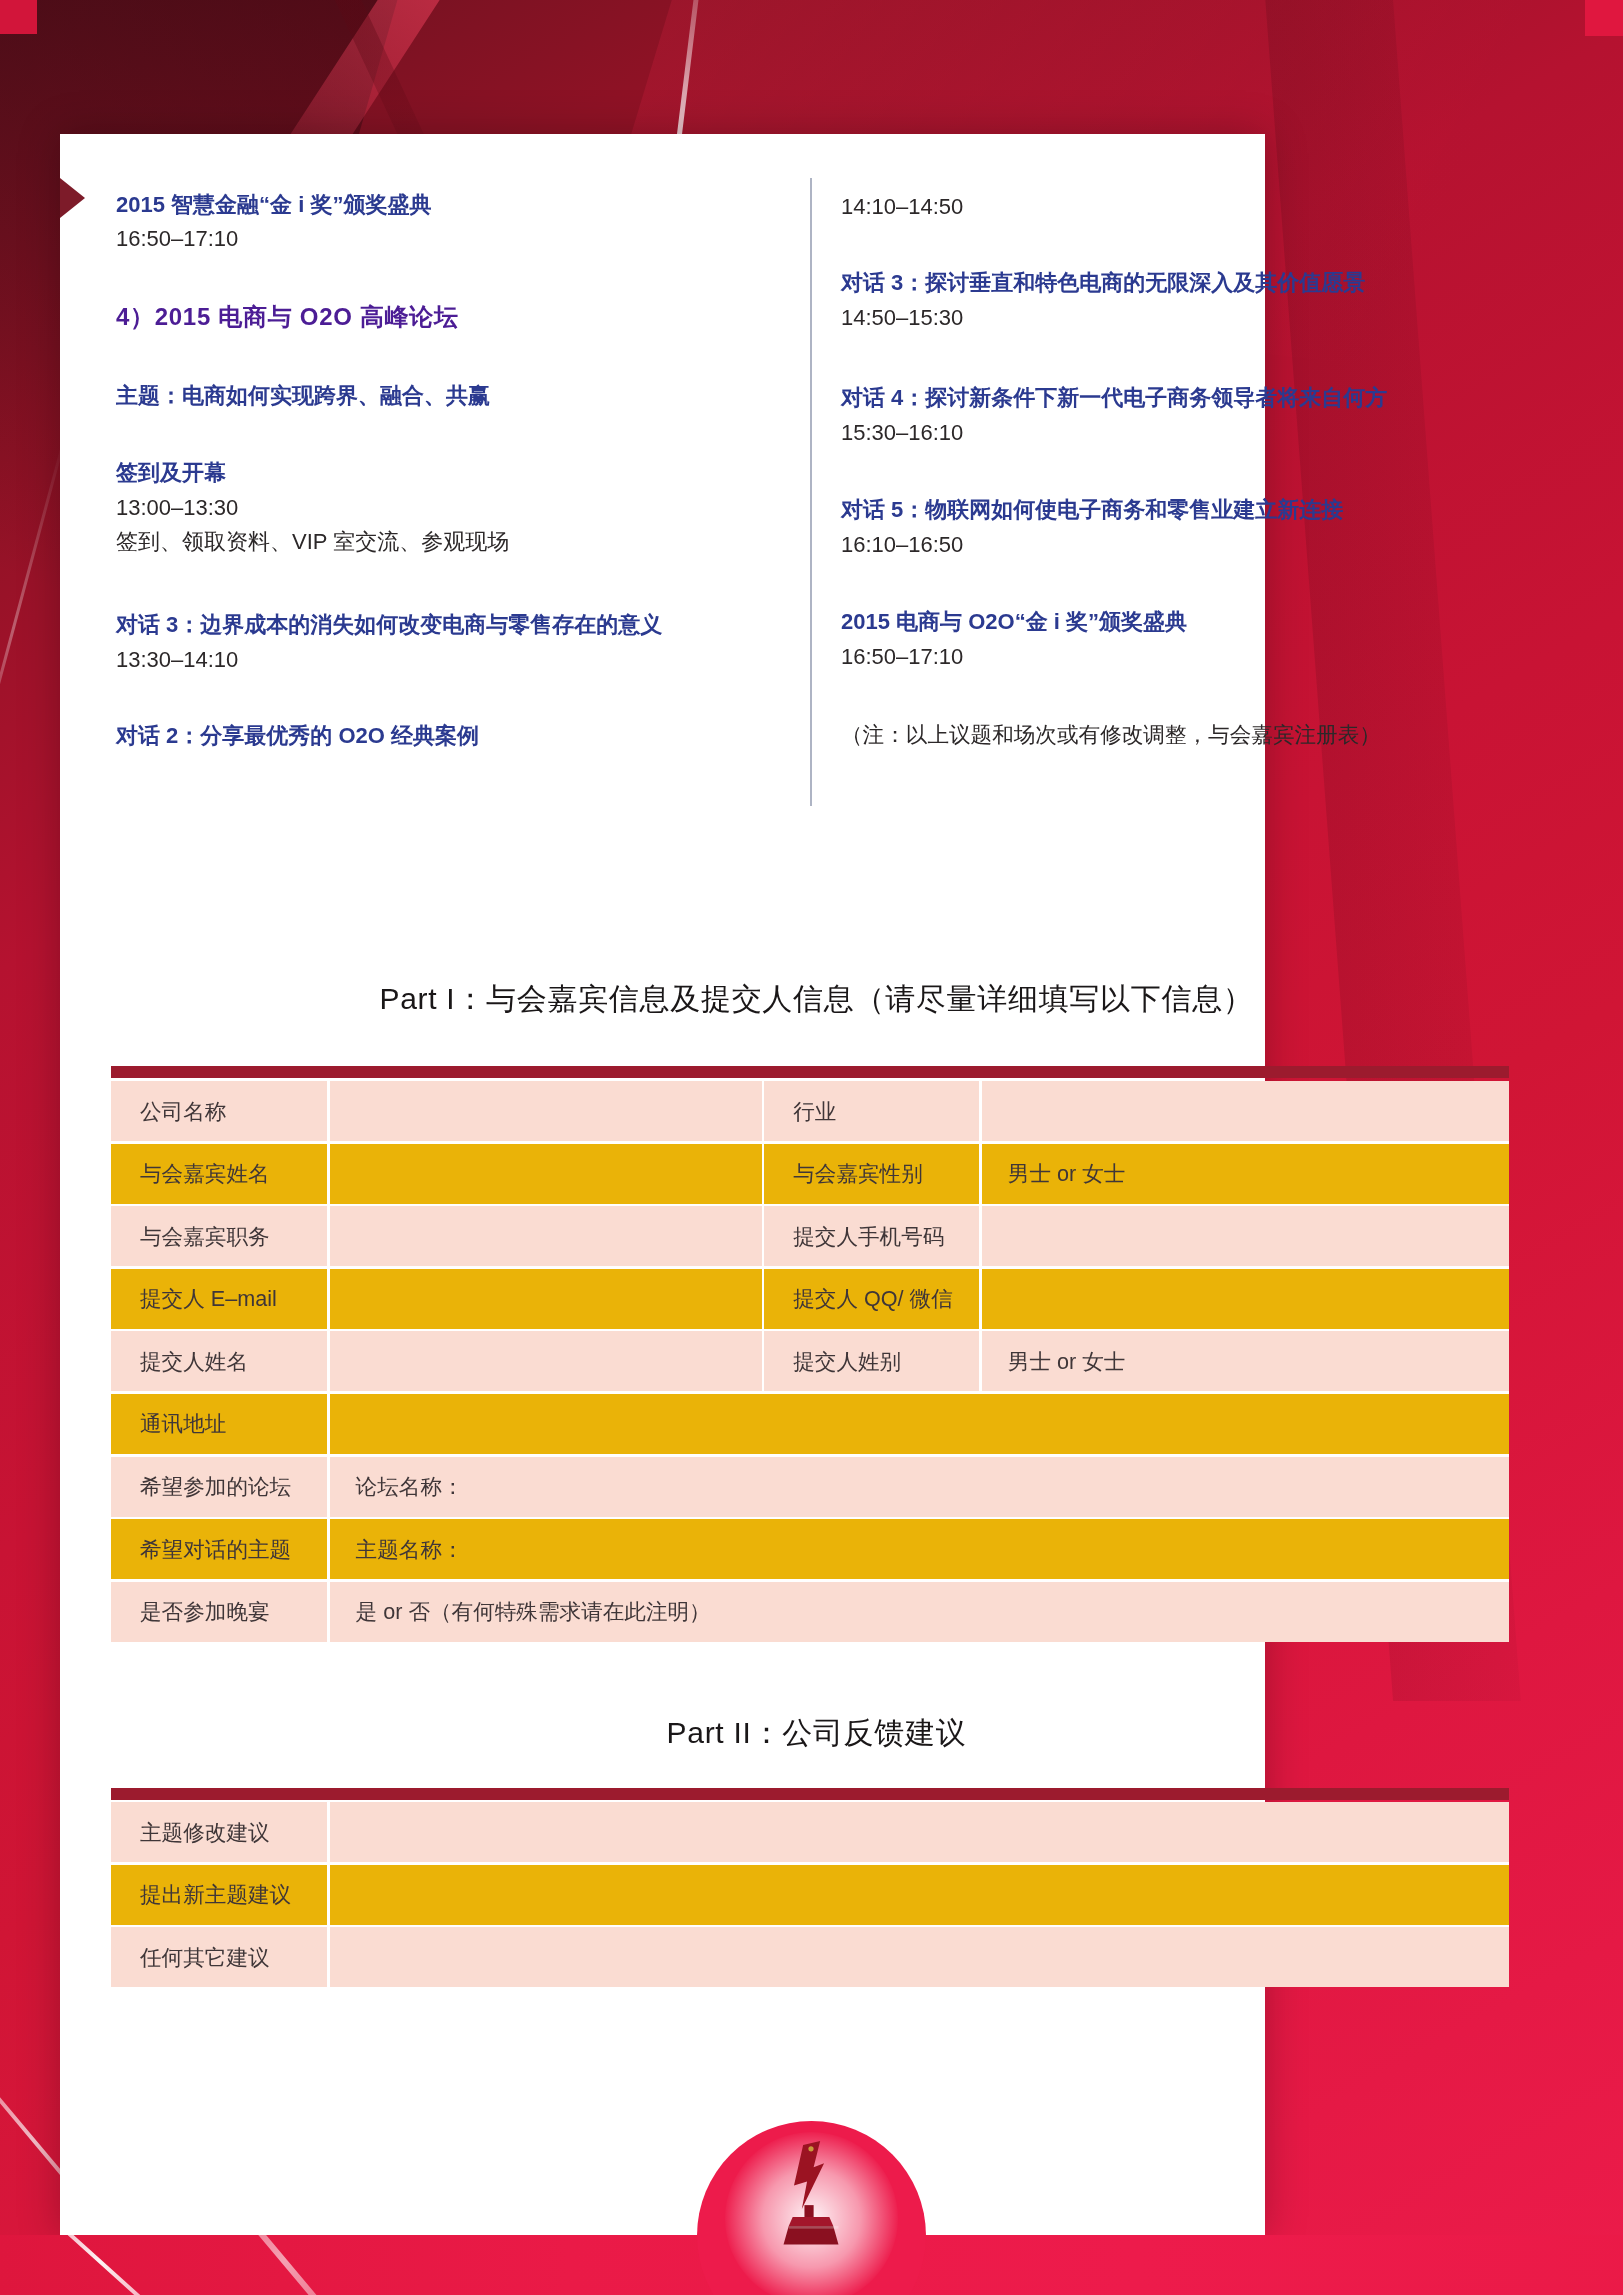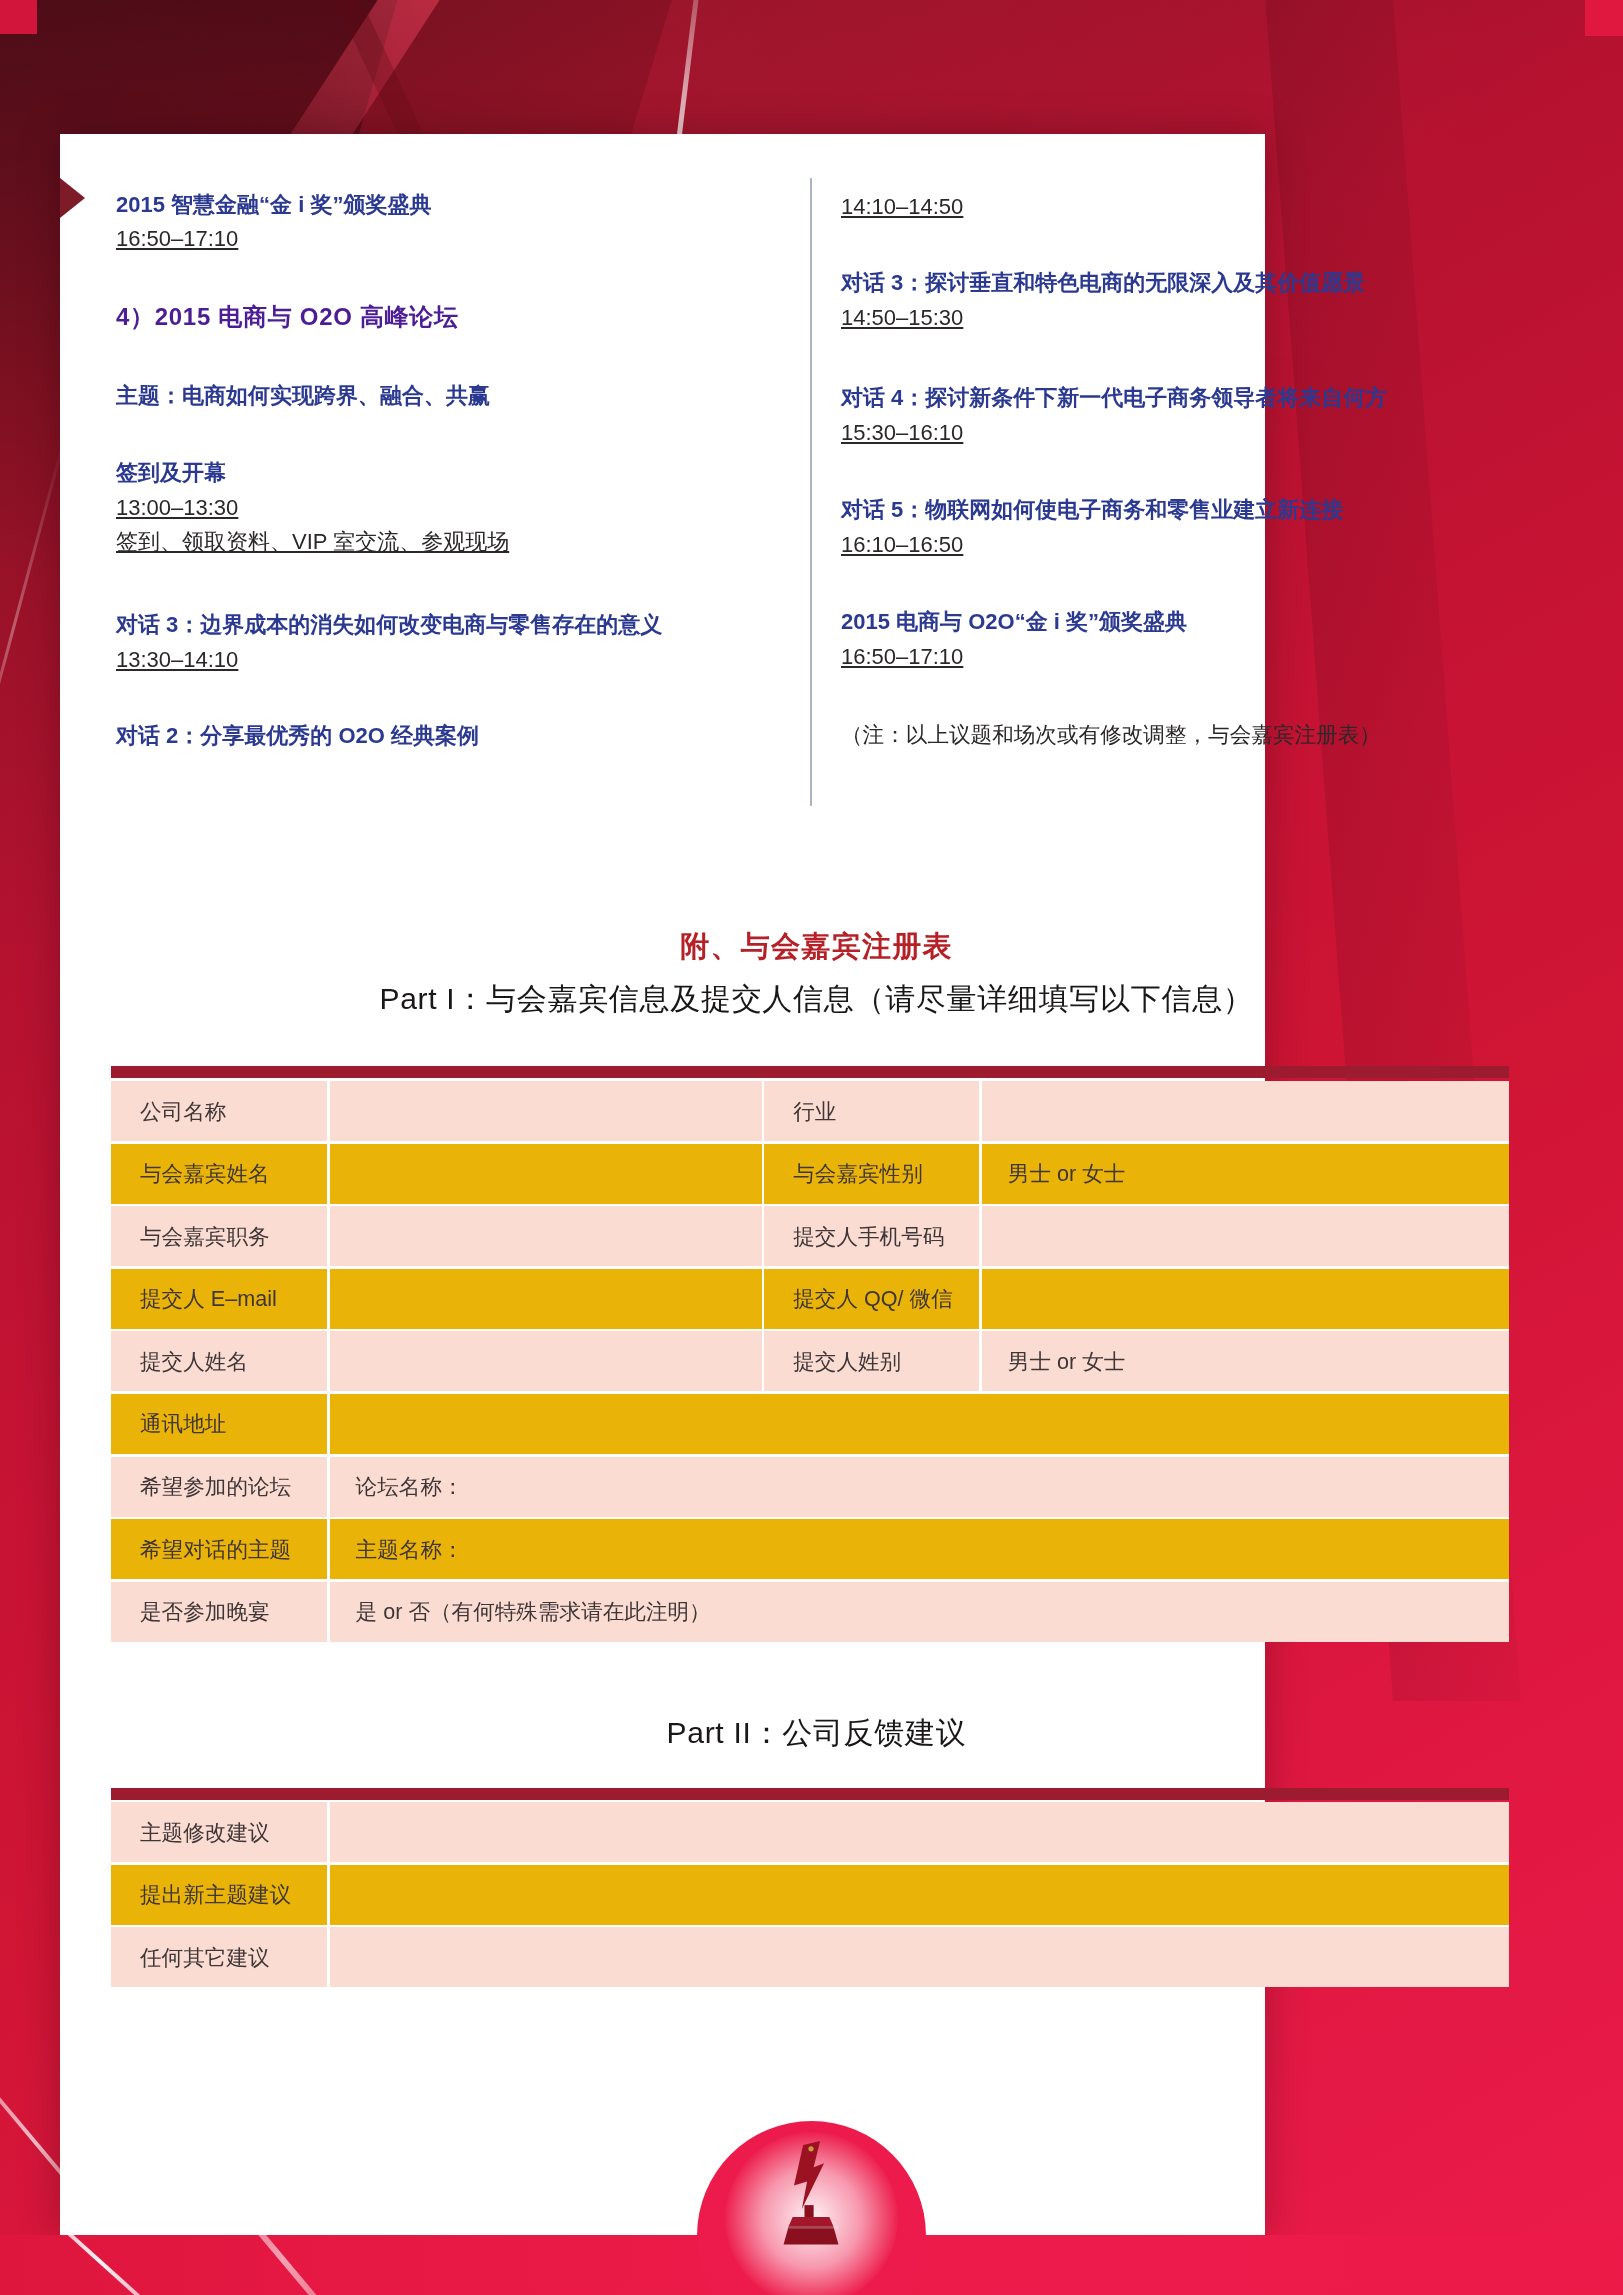--- a/index.html
+++ b/index.html
@@ -37,21 +37,21 @@
   .s5{left:19.6px;top:1930px;width:3.9px;height:393px;transform:rotate(-40deg);opacity:.8;
     background:linear-gradient(to bottom,rgba(255,255,255,0),rgba(255,255,255,.9) 55%,rgba(255,255,255,0));}
   
   .card{position:absolute;left:60px;top:134px;width:1205px;height:2102px;background:#ffffff;z-index:2;
     box-shadow:0 0 39px rgba(0,0,0,.25);}
   .notch{position:absolute;left:0;top:44px;width:0;height:0;z-index:3;
     border-top:20px solid transparent;border-bottom:20px solid transparent;border-left:25px solid #7d1b29;}
   
   .ag{position:absolute;white-space:nowrap;line-height:1.15;}
   .ag-blue{color:#2b3a90;font-weight:bold;font-size:22px;}
-  .ag-time{color:#2c2829;font-size:22px;text-decoration:underline;}
+  .ag-time{color:#2c2829;font-size:22px;}
   .ag-gold{color:#4c1d95;font-weight:bold;font-size:24px;letter-spacing:0.7px;}
   .ag-note{color:#2c2829;font-size:21.6px;}
   .vdivider{position:absolute;left:750px;top:44px;width:2px;height:628px;background:#aeb4c4;}
   
   .reg-heading{position:absolute;left:0;width:1513px;text-align:center;top:793px;
     font-size:29px;font-weight:bold;color:#b52127;letter-spacing:1.3px;}
   .part-title{position:absolute;left:0;width:1513px;text-align:center;
     font-size:30px;color:#1a1718;letter-spacing:0.7px;}
   .part1{top:845px;}
   .part2{top:1579px;}
@@ -119,21 +119,20 @@
     <div class="ag ag-blue" style="left:781px;top:136px;">对话 3：探讨垂直和特色电商的无限深入及其价值愿景</div>
     <div class="ag ag-time" style="left:781px;top:171px;">14:50–15:30</div>
     <div class="ag ag-blue" style="left:781px;top:251px;">对话 4：探讨新条件下新一代电子商务领导者将来自何方</div>
     <div class="ag ag-time" style="left:781px;top:286px;">15:30–16:10</div>
     <div class="ag ag-blue" style="left:781px;top:363px;">对话 5：物联网如何使电子商务和零售业建立新连接</div>
     <div class="ag ag-time" style="left:781px;top:398px;">16:10–16:50</div>
     <div class="ag ag-blue" style="left:781px;top:475px;">2015 电商与 O2O“金 i 奖”颁奖盛典</div>
     <div class="ag ag-time" style="left:781px;top:510px;">16:50–17:10</div>
     <div class="ag ag-note" style="left:781px;top:589px;">（注：以上议题和场次或有修改调整，与会嘉宾注册表）</div>
 
-    <div class="reg-heading">附、与会嘉宾注册表</div>
     <div class="part-title part1">Part I：与会嘉宾信息及提交人信息（请尽量详细填写以下信息）</div>
 
     <div class="tbar tbar1"></div>
     <div class="ftable ftable1">
       <div class="cell row-dark">公司名称</div>
       <div class="cell val row-dark"></div>
       <div class="cell row-dark">行业</div>
       <div class="cell val row-dark"></div>
 
       <div class="cell row-light">与会嘉宾姓名</div>

